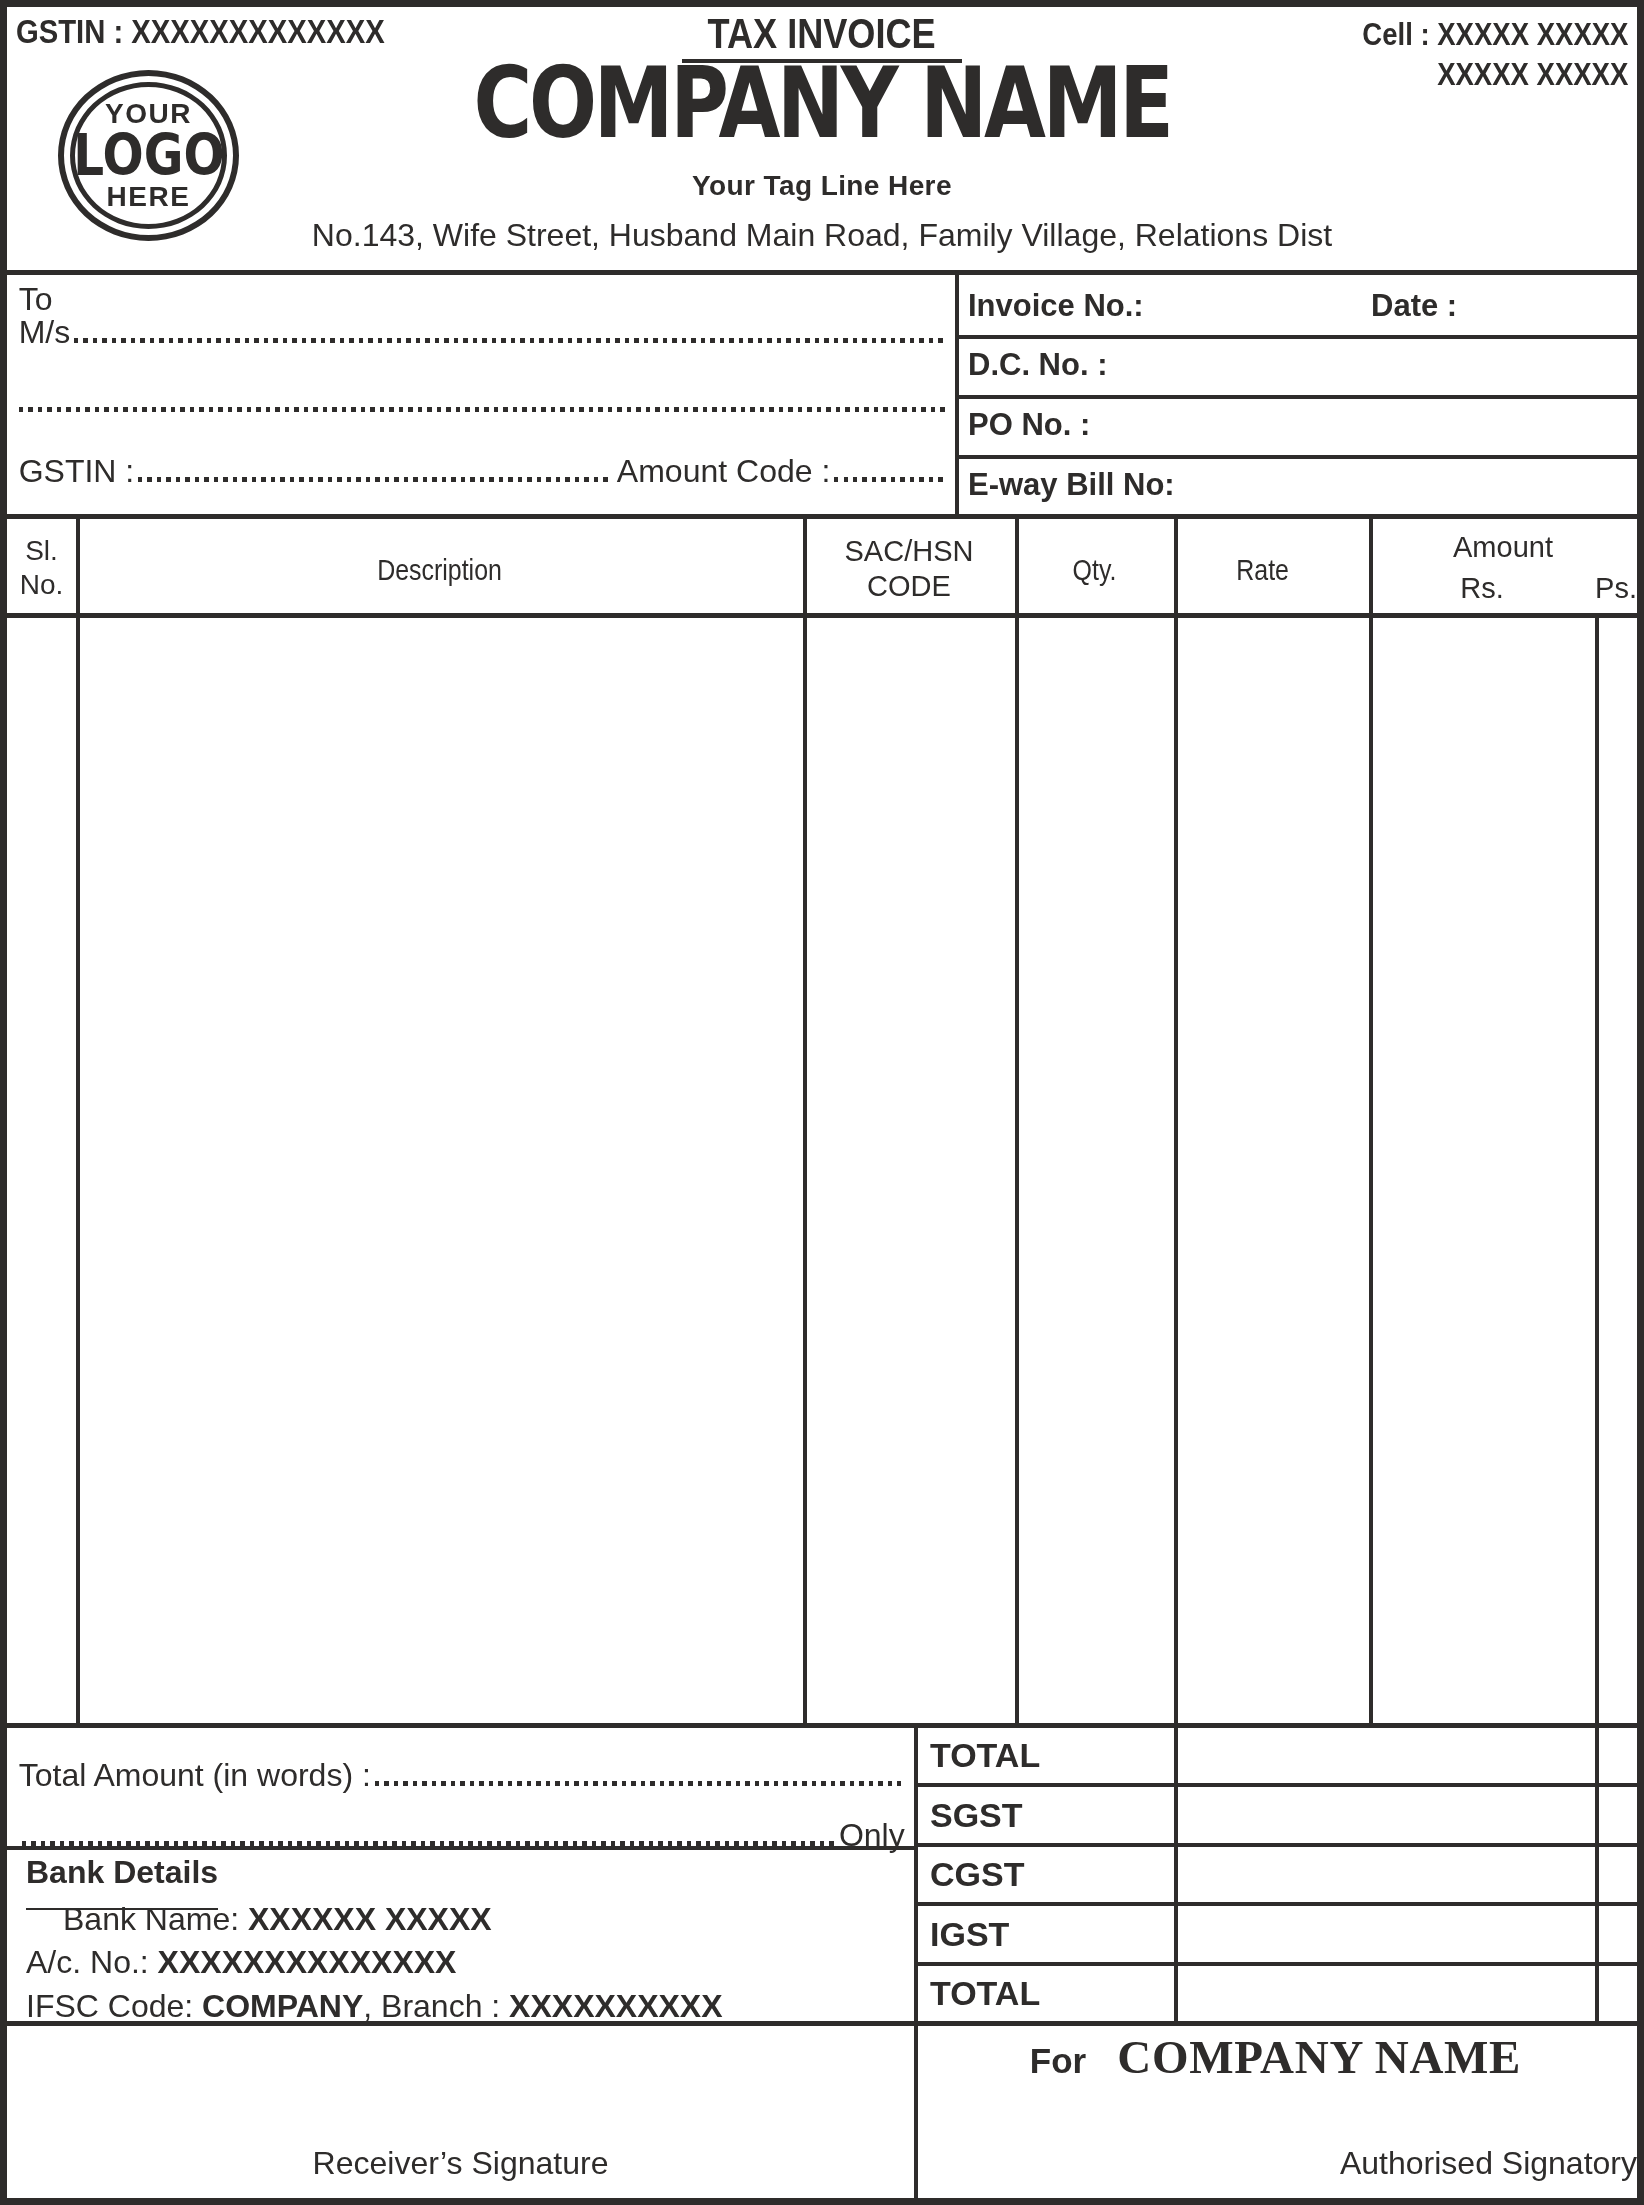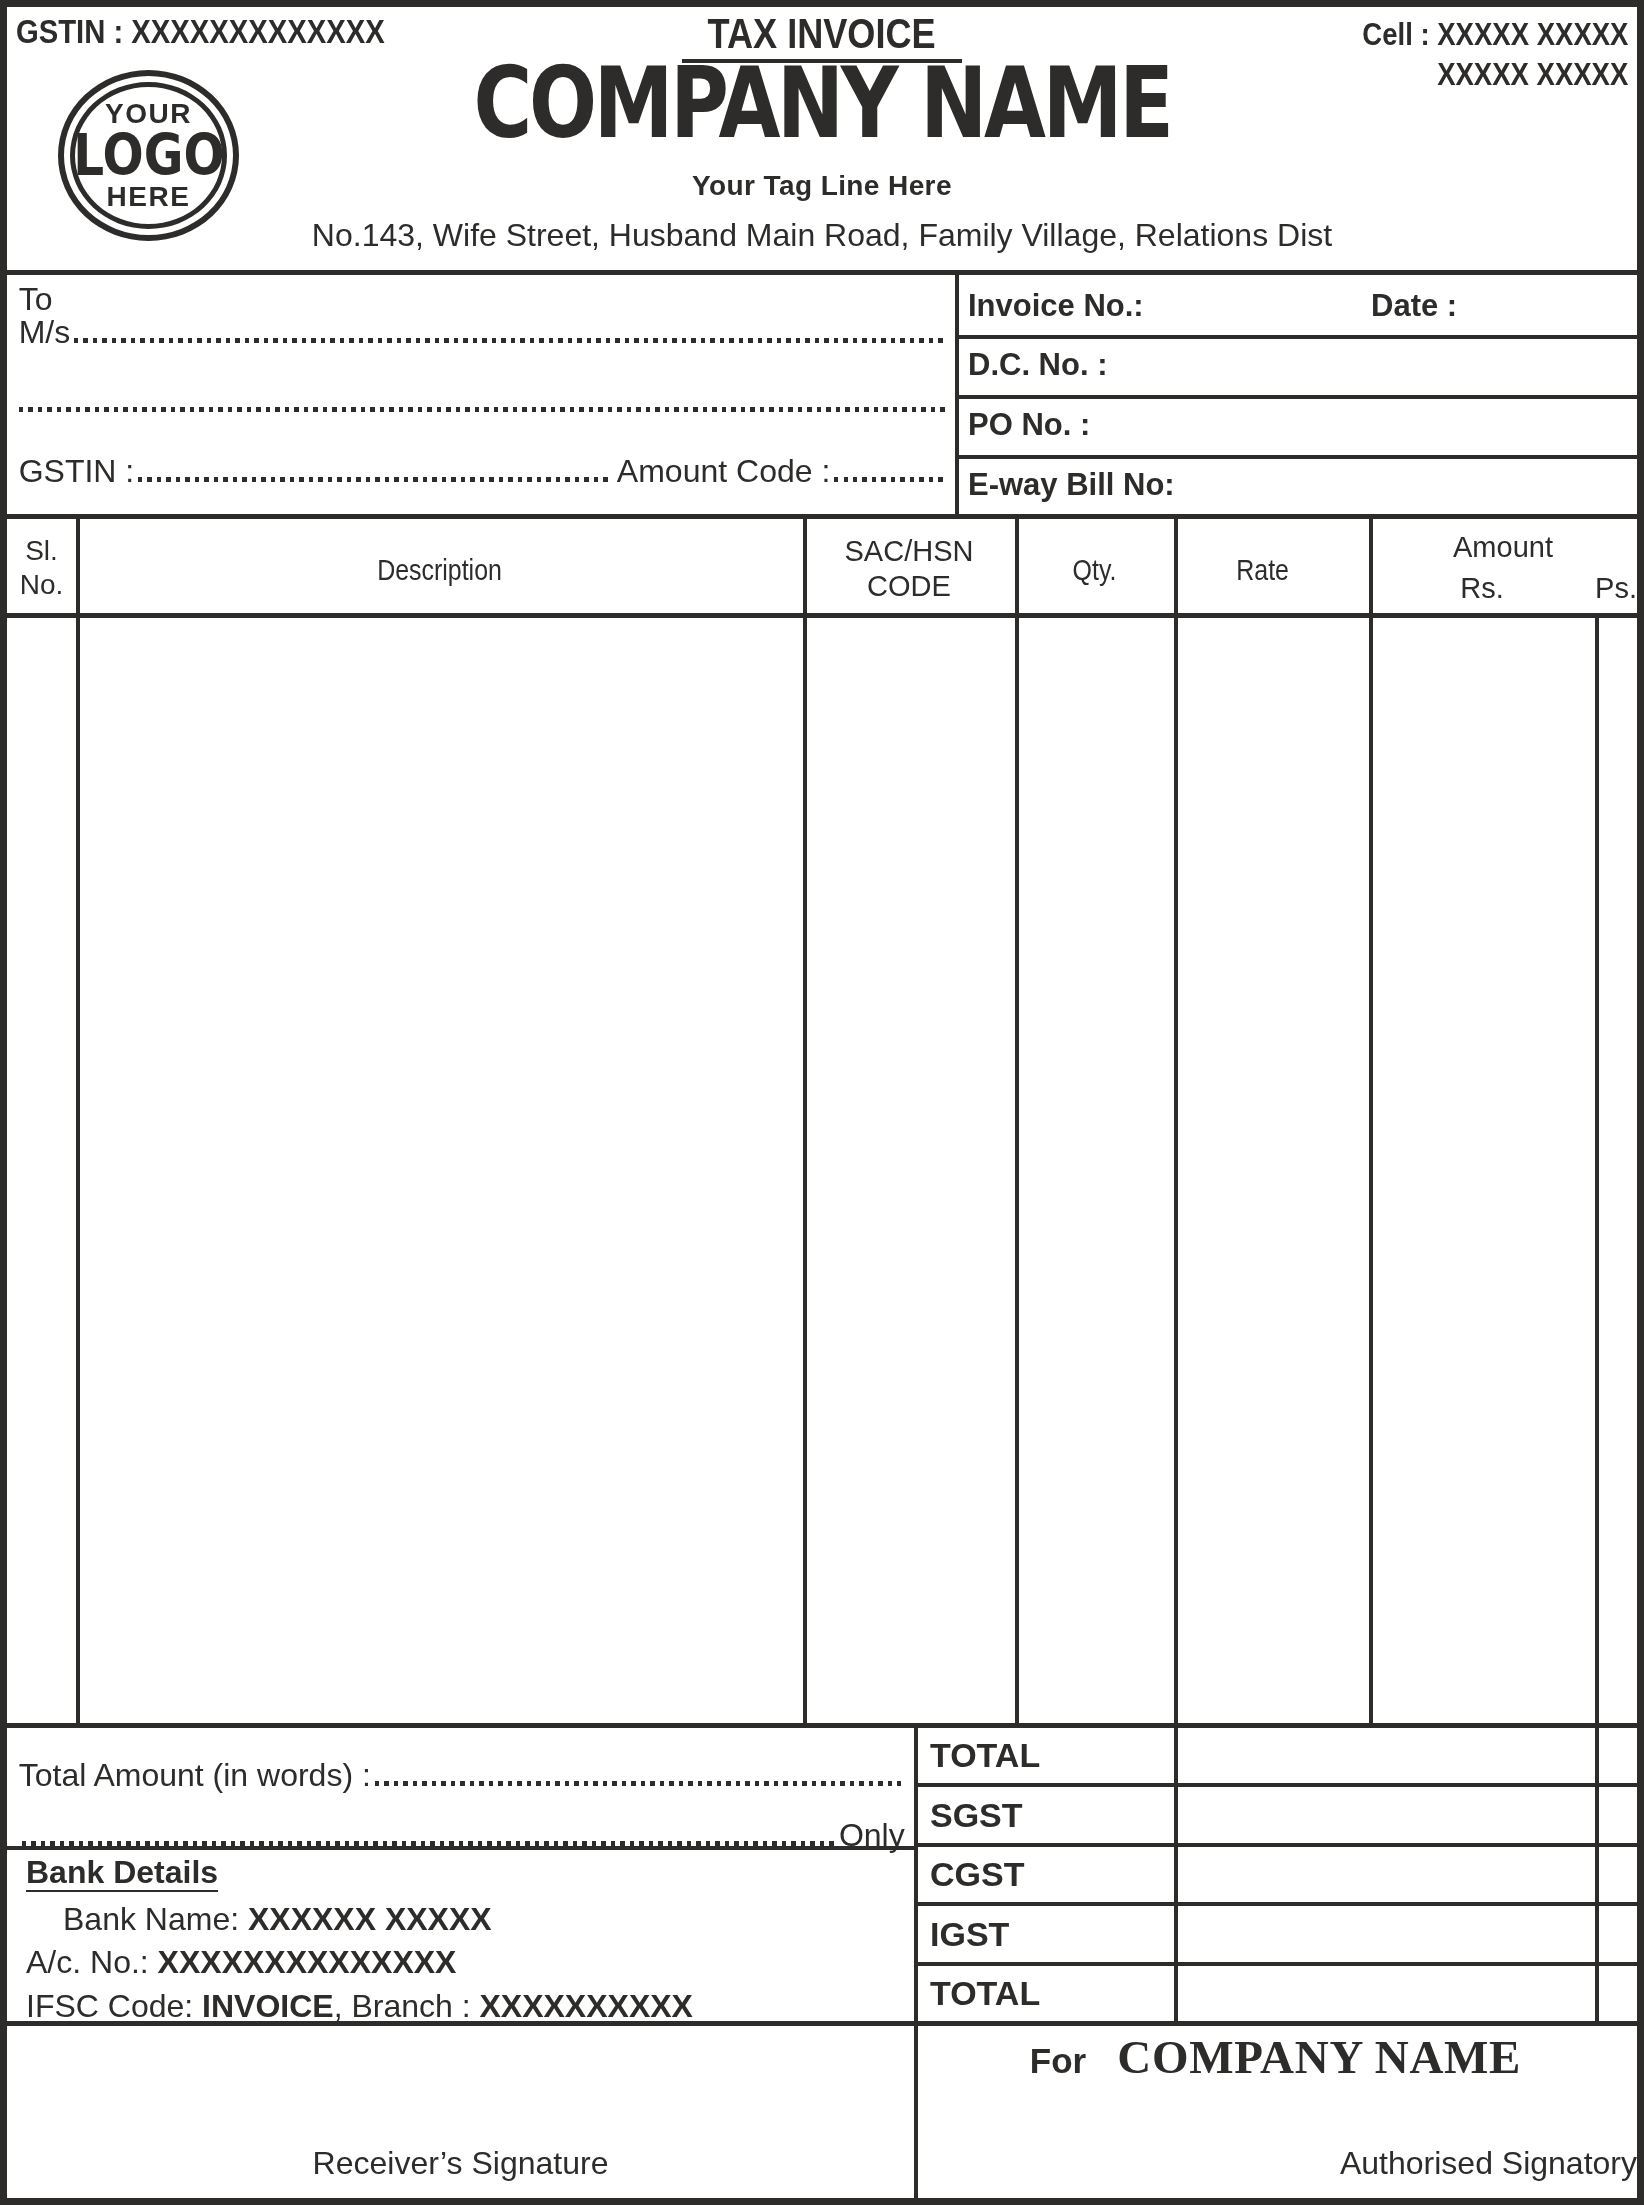--- a/index.html
+++ b/index.html
@@ -33,21 +33,21 @@
   .logo-mid{font-family:"DejaVu Sans",sans-serif;font-size:57px;font-weight:800;
     letter-spacing:0px;line-height:.95;transform:scaleX(.85);}
   .title-underline{display:inline-block;font-size:42px;font-weight:700;
     border-bottom:4.4px solid var(--ink);padding:0 7.3px 4.4px 7.3px;line-height:1;}
   .company-big{display:inline-block;font-family:"DejaVu Sans",sans-serif;font-size:91px;
     font-weight:800;letter-spacing:-3.7px;line-height:1;transform:scale(.88,1.08);white-space:nowrap;}
   .thead{line-height:1.2;font-size:29px;text-align:center;}
   .tot-lbl{font-size:34px;font-weight:700;line-height:1;}
   .meta-lbl{font-size:31px;font-weight:700;line-height:1;}
   .txt44{font-size:32px;line-height:1;}
-  .bank-underline{display:inline-block;font-weight:700;border-bottom:2.9px solid var(--ink);padding-bottom:2px;}
+  .bank-underline{display:inline-block;font-weight:700;border-bottom:2.9px solid var(--ink);padding-bottom:20px;}
   .for-company{font-family:"Liberation Serif",serif;font-size:47px;font-weight:700;letter-spacing:0.7px;line-height:1;}
 </style>
 </head>
 <body>
 
 <div class="page">
 
   <div class="abs lbl" style="left:8.8px;top:7.3px;font-size:34px;font-weight:700;">
     <span class="cx cxl">GSTIN : XXXXXXXXXXXXX</span>
   </div>
@@ -162,21 +162,21 @@
   <div class="abs lbl txt44" style="left:19px;top:1896px;margin-left:37px;">
     <span>Bank Name:</span>
     <span class="b">XXXXXX XXXXX</span>
   </div>
   <div class="abs lbl txt44" style="left:19px;top:1939px;">
     <span>A/c. No.:</span>
     <span class="b">XXXXXXXXXXXXXX</span>
   </div>
   <div class="abs lbl txt44" style="left:19px;top:1983px;">
     <span>IFSC Code:</span>
-    <span class="b">INVOICE</span><span>, Branch :</span>
+    <span class="b">COMPANY</span><span>, Branch :</span>
     <span class="b">XXXXXXXXXX</span>
   </div>
 
   <div class="vl" style="left:907px;top:1716px;height:475px;"></div>
 
   <div class="abs tot-lbl" style="left:923px;top:1731px;">TOTAL</div>
   <div class="hl" style="left:907px;width:723px;top:1776px;height:4.4px;"></div>
   <div class="abs tot-lbl" style="left:923px;top:1791px;">SGST</div>
   <div class="hl" style="left:907px;width:723px;top:1836px;height:4.4px;"></div>
   <div class="abs tot-lbl" style="left:923px;top:1850px;">CGST</div>

